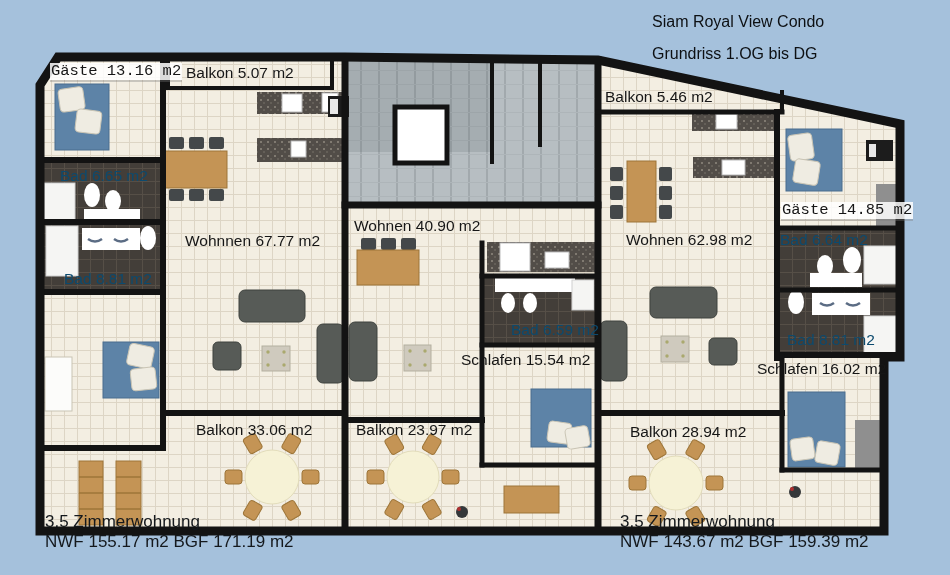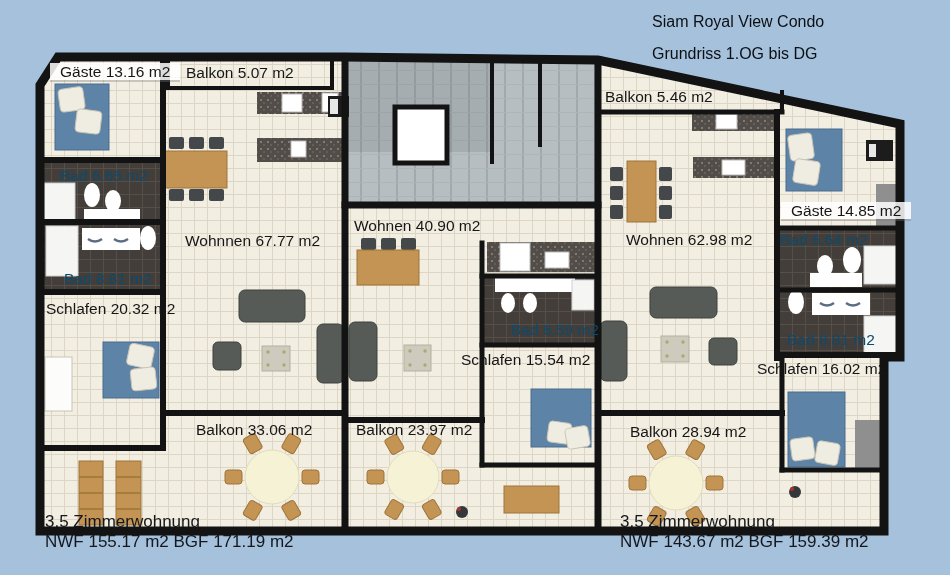--- a/index.html
+++ b/index.html
@@ -1,21 +1,21 @@
 <!DOCTYPE html>
 <html><head>
 <meta charset="utf-8">
 <style>
   html,body{margin:0;padding:0;}
   body{width:950px;height:575px;overflow:hidden;background:#a5c1dc;
        font-family:"Liberation Sans",sans-serif;}
   .stage{position:relative;width:950px;height:575px;background:#a5c1dc;}
   .stage svg{position:absolute;left:0;top:0;}
   .lbl{position:absolute;font-size:15.5px;color:#161616;white-space:nowrap;line-height:17px;}
-  .lbl.bg{background:rgba(255,255,255,0.85);padding:0 10px;box-shadow:0 2px 0 rgba(120,120,120,0.35);}
+  .lbl.bg{background:rgba(255,255,255,0.85);padding:0 1px;box-shadow:0 2px 0 rgba(120,120,120,0.35);font-family:Liberation Mono, monospace;}
   .lbl.wht{color:#0c4a6e;}
   .title{position:absolute;left:652px;top:6px;font-size:16px;line-height:32px;color:#0d1013;}
   .foot{position:absolute;top:512px;font-size:17px;line-height:19.5px;color:#14181c;white-space:nowrap;}
 </style>
 </head>
 <body>
 
 <div class="stage">
 
 <svg width="950" height="575" viewBox="0 0 950 575">
@@ -308,21 +308,20 @@
     <line x1="598" y1="413" x2="782" y2="413" stroke-width="6"></line>
   </g>
 
   <path d="M58,57 L345,57 L598,60 L900,124 L900,357 L884,357 L884,531 L40,531 L40,85 Z" fill="none" stroke="#131313" stroke-width="9" stroke-linejoin="miter"></path>
 </svg>
 
 <div class="lbl bg" style="left:50px;top:63px">Gäste 13.16 m2</div>
 <div class="lbl" style="left:186px;top:64px">Balkon 5.07 m2</div>
 <div class="lbl wht" style="left:60px;top:167px">Bad 6.65 m2</div>
 <div class="lbl wht" style="left:64px;top:270px">Bad 8.81 m2</div>
-<div class="lbl" style="left:46px;top:300px">Schlafen 20.32 m2</div>
 <div class="lbl" style="left:185px;top:232px">Wohnnen 67.77 m2</div>
 <div class="lbl" style="left:196px;top:421px">Balkon 33.06 m2</div>
 
 <div class="lbl" style="left:354px;top:217px">Wohnen 40.90 m2</div>
 <div class="lbl wht" style="left:511px;top:321px">Bad 6.59 m2</div>
 <div class="lbl" style="left:461px;top:351px">Schlafen 15.54 m2</div>
 <div class="lbl" style="left:356px;top:421px">Balkon 23.97 m2</div>
 
 <div class="lbl" style="left:605px;top:88px">Balkon 5.46 m2</div>
 <div class="lbl" style="left:626px;top:231px">Wohnen 62.98 m2</div>

